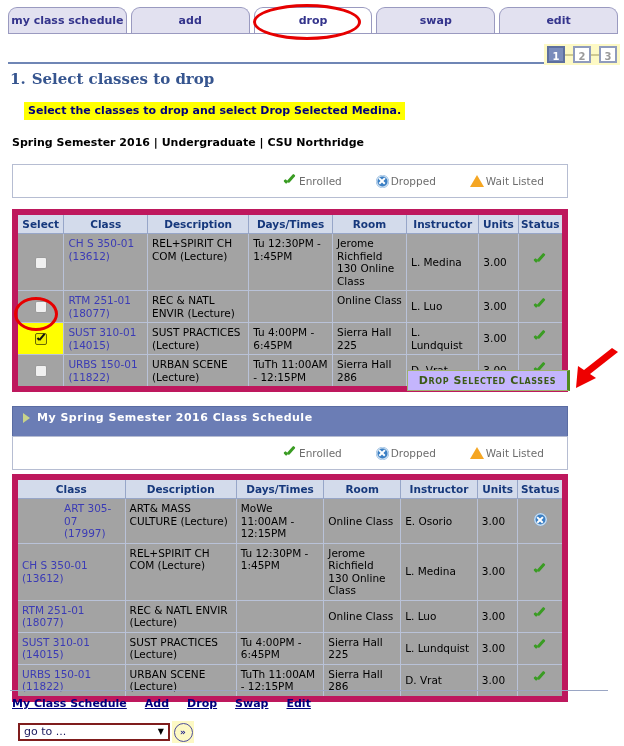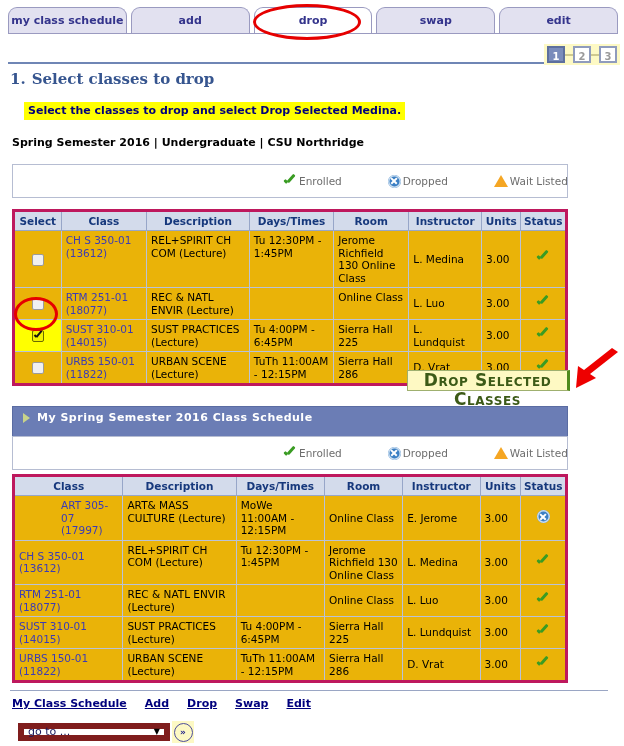--- a/index.html
+++ b/index.html
@@ -78,21 +78,21 @@
   }
 
   
   .legendbox{
     position:absolute;
     border:1px solid #b6bdd2;
     background:#ffffff;
     box-sizing:border-box;
     display:flex;align-items:center;
   }
-  .legend-items{margin-left:270px;display:flex;align-items:flex-start;gap:46px;}
+  .legend-items{margin-left:270px;display:flex;align-items:flex-start;gap:34px;}
   .leg{display:flex;align-items:center;gap:2px;color:#6d6d6d;font-size:10.5px;white-space:nowrap;}
 
   .ico-check{display:inline-block;width:14px;height:13px;position:relative;}
   .ico-check:before{
     content:"";position:absolute;left:1px;top:5px;width:4px;height:2.5px;background:#3a9c23;
     transform:rotate(45deg);border-radius:1px;
   }
   .ico-check:after{
     content:"";position:absolute;left:3px;top:2px;width:10px;height:2.8px;background:#3a9c23;
     transform:rotate(-48deg);border-radius:1px;
@@ -102,24 +102,24 @@
     content:"";position:absolute;left:2.5px;top:5.6px;width:8px;height:1.8px;background:#ffffff;
   }
   .ico-x:before{transform:rotate(45deg);}
   .ico-x:after{transform:rotate(-45deg);}
   .ico-tri{display:inline-block;width:0;height:0;border-left:7px solid transparent;border-right:7px solid transparent;border-bottom:12px solid #f5a623;}
 
   
   table.grid{
     position:absolute;
     border-collapse:collapse;
-    background:#eab308;
+    background:#a3a3a3;
     font-size:10.5px;
     font-family:"DejaVu Sans","Liberation Sans",sans-serif;
-    border:3px solid #be185d;
+    border:6px solid #be185d;
   }
   table.grid th{
     background:#d3dbeb;
     color:#16387c;
     font-weight:bold;
     font-size:10.5px;
     border:1px solid #97a6c8;
     padding:3px 2px;
     text-align:center;
     white-space:nowrap;
@@ -148,26 +148,26 @@
     content:"";position:absolute;left:2.5px;top:1.5px;width:8px;height:2px;background:#111;transform:rotate(-50deg);
   }
   td.sel-hi{background:#ffff00;}
 
   
   .ellipse{position:absolute;border:3px solid #e60000;border-radius:50%;pointer-events:none;}
 
   
   .dropbtn{
     position:absolute;
-    background:#fef9c3;
+    background:#c4b5fd;
     border:1px solid #9fb06f;
     border-right:3px solid #4f8a1d;
     color:#3c5a17;
     font-family:"DejaVu Sans","Liberation Sans",sans-serif;
-    font-size:17px;
+    font-size:11px;
     font-variant:small-caps;
     font-weight:bold;
     letter-spacing:0.6px;
     text-align:center;
     line-height:19px;
     height:21px;
     box-sizing:border-box;
     cursor:pointer;
   }
 
@@ -190,21 +190,21 @@
     border-left:7px solid #c8d38a;
     margin-right:7px;vertical-align:middle;
   }
 
   
   .footrule{position:absolute;left:10px;top:690px;width:598px;height:1px;background:#9aa6c4;}
   .footlinks{position:absolute;left:12px;top:697px;display:flex;gap:18px;}
   .footlinks a{color:#00007d;font-size:11px;font-weight:bold;text-decoration:underline;cursor:pointer;}
   .goto{
     position:absolute;left:18px;top:723px;width:152px;height:18px;
-    border:6px solid #7f1d1d;background:#ffffff;box-sizing:border-box;
+    border:2px solid #7f1d1d;background:#ffffff;box-sizing:border-box;
     font-size:11px;color:#1a1a5e;padding-left:4px;line-height:16px;
     display:flex;align-items:center;justify-content:space-between;cursor:pointer;
   }
   .goto .car{font-size:8px;margin-right:4px;color:#000;}
   .gobtn{
     position:absolute;left:172px;top:721px;width:22px;height:22px;
     background:#fdf9c4;display:flex;align-items:center;justify-content:center;cursor:pointer;
   }
   .gocirc{
     width:17px;height:17px;border:1.5px solid #4d4d9b;border-radius:50%;
@@ -375,21 +375,21 @@
       </thead>
     <tbody id="sch-body">
         <tr>
           <td style="vertical-align: middle; padding-left: 46px;">
             <span class="clink">ART 305-07</span>
             <span class="clink">(17997)</span>
           </td>
           <td>ART&amp; MASS CULTURE (Lecture)</td>
           <td>MoWe 11:00AM - 12:15PM</td>
           <td style="vertical-align: middle;">Online Class</td>
-          <td style="vertical-align: middle;">E. Jerome</td>
+          <td style="vertical-align: middle;">E. Osorio</td>
           <td class="r">3.00</td>
           <td class="c"><span class="ico-x"></span></td>
         </tr>
         <tr>
           <td style="vertical-align: middle;">
             <span class="clink">CH S 350-01</span>
             <span class="clink">(13612)</span>
           </td>
           <td>REL+SPIRIT CH COM (Lecture)</td>
           <td>Tu 12:30PM - 1:45PM</td>

